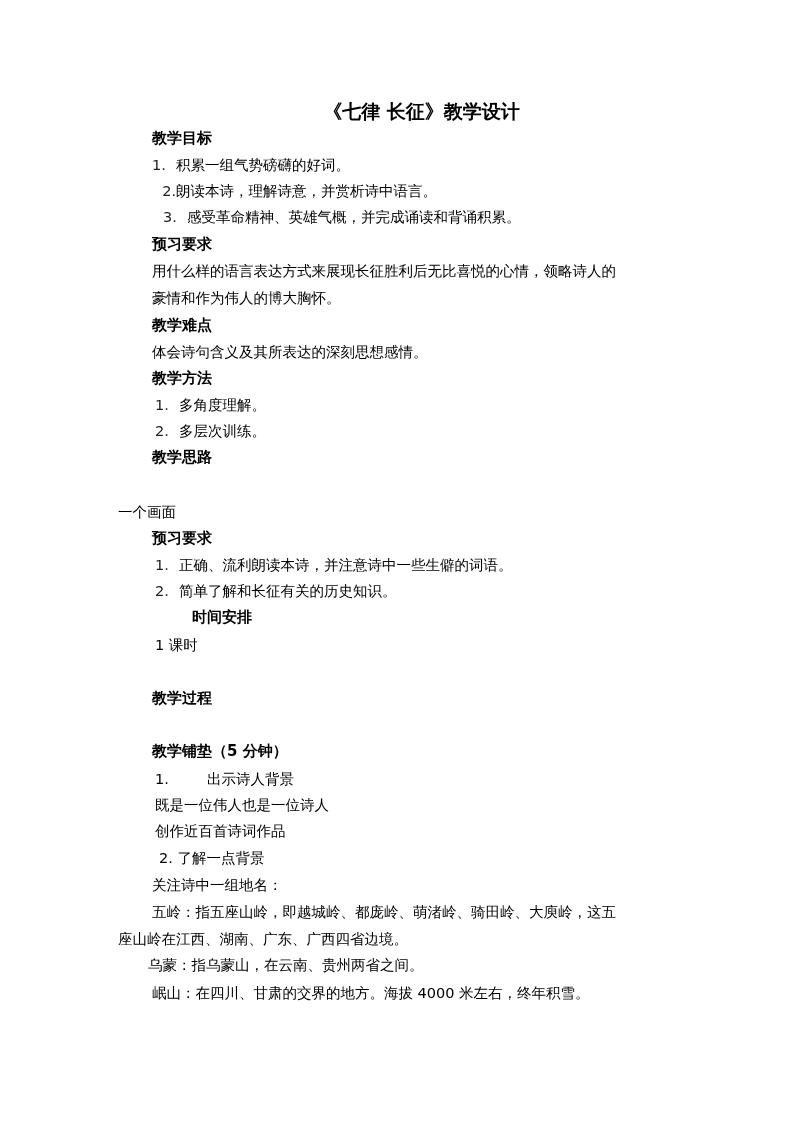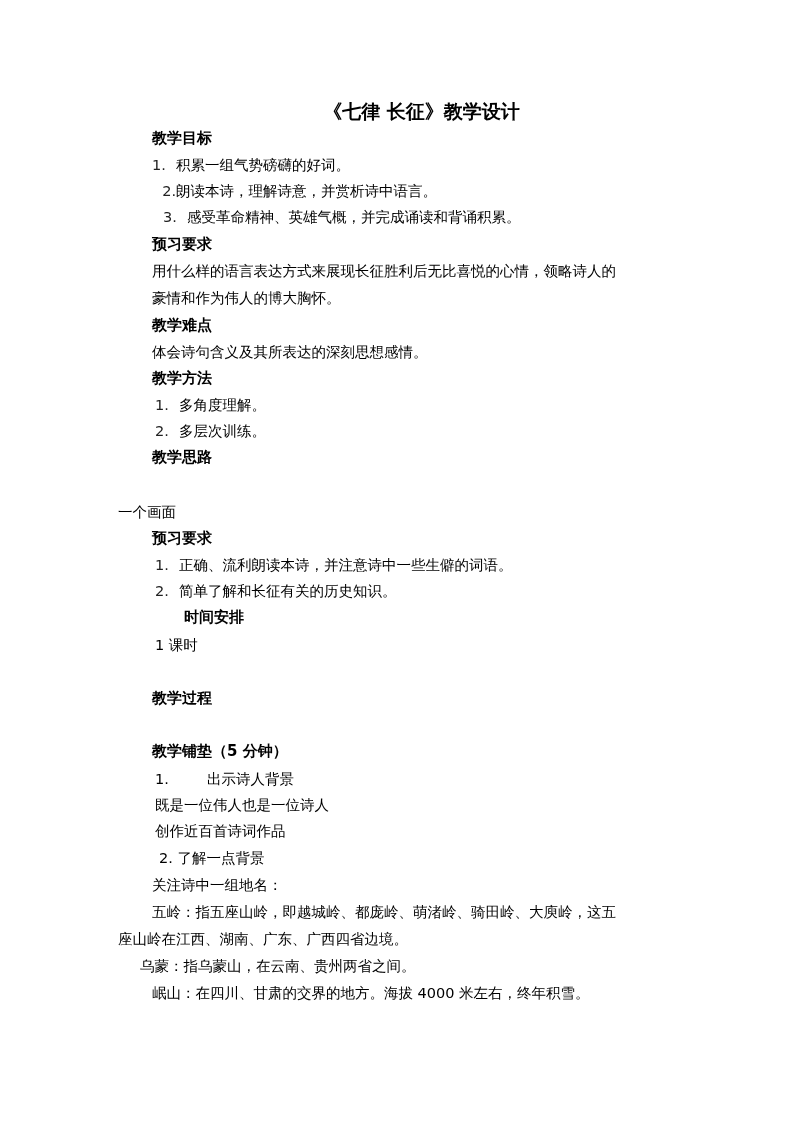--- a/index.html
+++ b/index.html
@@ -50,31 +50,31 @@
   <div class="line" style="left:118px; top:502px;">一个画面</div>
 
   <div class="line h" style="left:152px; top:528px;">预习要求</div>
   <div class="line" style="left:155px; top:555px;">
     <span class="num">1.</span><span>正确、流利朗读本诗，并注意诗中一些生僻的词语。</span>
   </div>
   <div class="line" style="left:155px; top:581px;">
     <span class="num">2.</span><span>简单了解和长征有关的历史知识。</span>
   </div>
 
-  <div class="line h" style="left:152px; top:607px;padding-left:32px;">时间安排</div>
+  <div class="line h" style="left:160px; top:607px;padding-left:32px;">时间安排</div>
   <div class="line" style="left:155px; top:635px;">1 课时</div>
 
   <div class="line h" style="left:152px; top:688px;">教学过程</div>
 
   <div class="line h" style="left:152px; top:741px;">教学铺垫（5 分钟）</div>
   <div class="line" style="left:155px; top:769px;">
     <span class="num-wide">1.</span><span>出示诗人背景</span>
   </div>
   <div class="line" style="left:155px; top:795px;">既是一位伟人也是一位诗人</div>
   <div class="line" style="left:155px; top:821px;">创作近百首诗词作品</div>
   <div class="line" style="left:159px; top:848px;">2. 了解一点背景</div>
   <div class="line" style="left:152px; top:875px;">关注诗中一组地名：</div>
   <div class="line" style="left:152px; top:902px;">五岭：指五座山岭，即越城岭、都庞岭、萌渚岭、骑田岭、大庾岭，这五</div>
   <div class="line" style="left:118px; top:929px;">座山岭在江西、湖南、广东、广西四省边境。</div>
-  <div class="line" style="left:140px; top:956px;">乌蒙：指乌蒙山，在云南、贵州两省之间。</div>
+  <div class="line" style="left:148px; top:956px;font-family:Liberation Mono, monospace;">乌蒙：指乌蒙山，在云南、贵州两省之间。</div>
   <div class="line" style="left:152px; top:983px;">岷山：在四川、甘肃的交界的地方。海拔 4000 米左右，终年积雪。</div>
 
 </div>
 
 </body></html>

